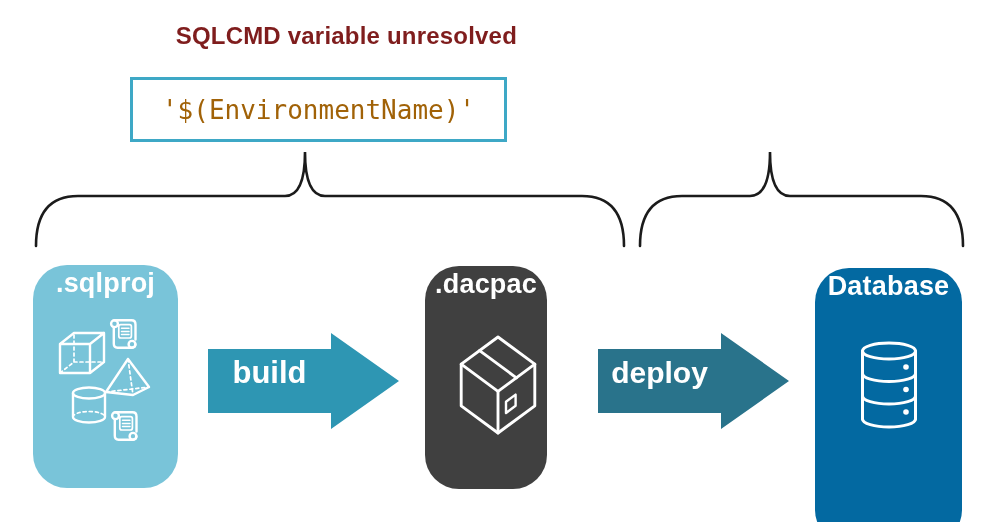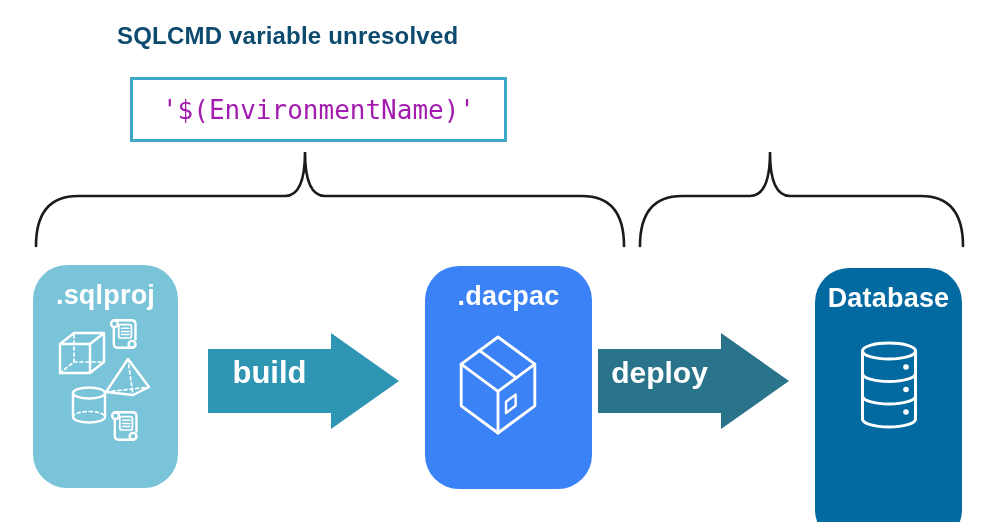--- a/index.html
+++ b/index.html
@@ -1,34 +1,34 @@
 <!DOCTYPE html>
 <html><head>
 <meta charset="utf-8">
 <style>
   html,body{margin:0;padding:0;}
   body{background:#fff;font-family:"Liberation Sans",sans-serif;}
   .canvas{position:relative;width:1000px;height:522px;background:#fff;overflow:hidden;}
 
-  .heading{position:absolute;top:22px;width:400px;text-align:left;
-           font-size:24px;font-weight:bold;color:#0c4a6e;letter-spacing:.2px;}
+  .heading{position:absolute;top:22px;width:400px;text-align:right;
+           font-size:24px;font-weight:bold;color:#7f1d1d;letter-spacing:.2px;}
   .heading.left{left:117px;}
   .heading.right{left:570px;}
 
   .codebox{position:absolute;top:77px;box-sizing:border-box;border:3px solid #3EA8C6;
            display:flex;align-items:center;justify-content:center;background:#fff;}
   .codebox.left{left:130px;width:377px;height:65px;}
   .codebox.right{left:668px;top:78px;width:202px;height:62px;}
   .codebox .code{font-family:"DejaVu Sans Mono","Liberation Mono",monospace;
-                 font-size:26px;color:#a21caf;white-space:nowrap;}
+                 font-size:26px;color:#a16207;white-space:nowrap;}
 
   .braces{position:absolute;left:0;top:0;width:1000px;height:522px;pointer-events:none;}
 
   .stage{position:absolute;border-radius:34px;}
-  .stage-label{position:absolute;left:0;right:0;top:15px;text-align:center;
+  .stage-label{position:absolute;left:0;right:0;top:3px;text-align:center;
                font-size:27px;font-weight:bold;color:#fff;letter-spacing:.2px;}
   .stage svg{position:absolute;}
 
   .arrow{position:absolute;width:192px;height:100px;}
   .arrow svg{position:absolute;left:0;top:0;}
   .arrow-label{position:absolute;left:0;top:17px;width:123px;height:48px;
                display:flex;align-items:center;justify-content:center;
                font-weight:bold;color:#fff;}
   .arrow-label.build{font-size:31px;}
   .arrow-label.deploy{font-size:30px;}
@@ -76,21 +76,21 @@
     </svg>
   </div>
 
   <div class="arrow" style="left:208px;top:332px;">
     <svg width="192" height="100" viewBox="0 0 192 100">
       <polygon points="0,17 123,17 123,1 191,49 123,97 123,81 0,81" fill="#2E96B3"></polygon>
     </svg>
     <span class="arrow-label build">build</span>
   </div>
 
-  <div class="stage" style="left: 425px; top: 266px; width: 167px; height: 223px; background-color: #3b82f6;">
+  <div class="stage" style="left: 425px; top: 266px; width: 122px; height: 223px; background-color: #404040;">
     <div class="stage-label">.dacpac</div>
     <svg style="left:25px;top:56px;" width="96" height="126" viewBox="0 0 120 132" fill="none" stroke="#ffffff" stroke-width="3.6" stroke-linecap="round" stroke-linejoin="round">
       <path d="M60 6 L106 40 L60 74 L14 40 Z"></path>
       <path d="M14 40 V92 L60 126 L106 92 V40"></path>
       <path d="M60 74 V126"></path>
       <path d="M37 23 L83 57"></path>
       <path stroke-width="3" d="M70 87 L82 78 V92 L70 101 Z"></path>
     </svg>
   </div>
 

